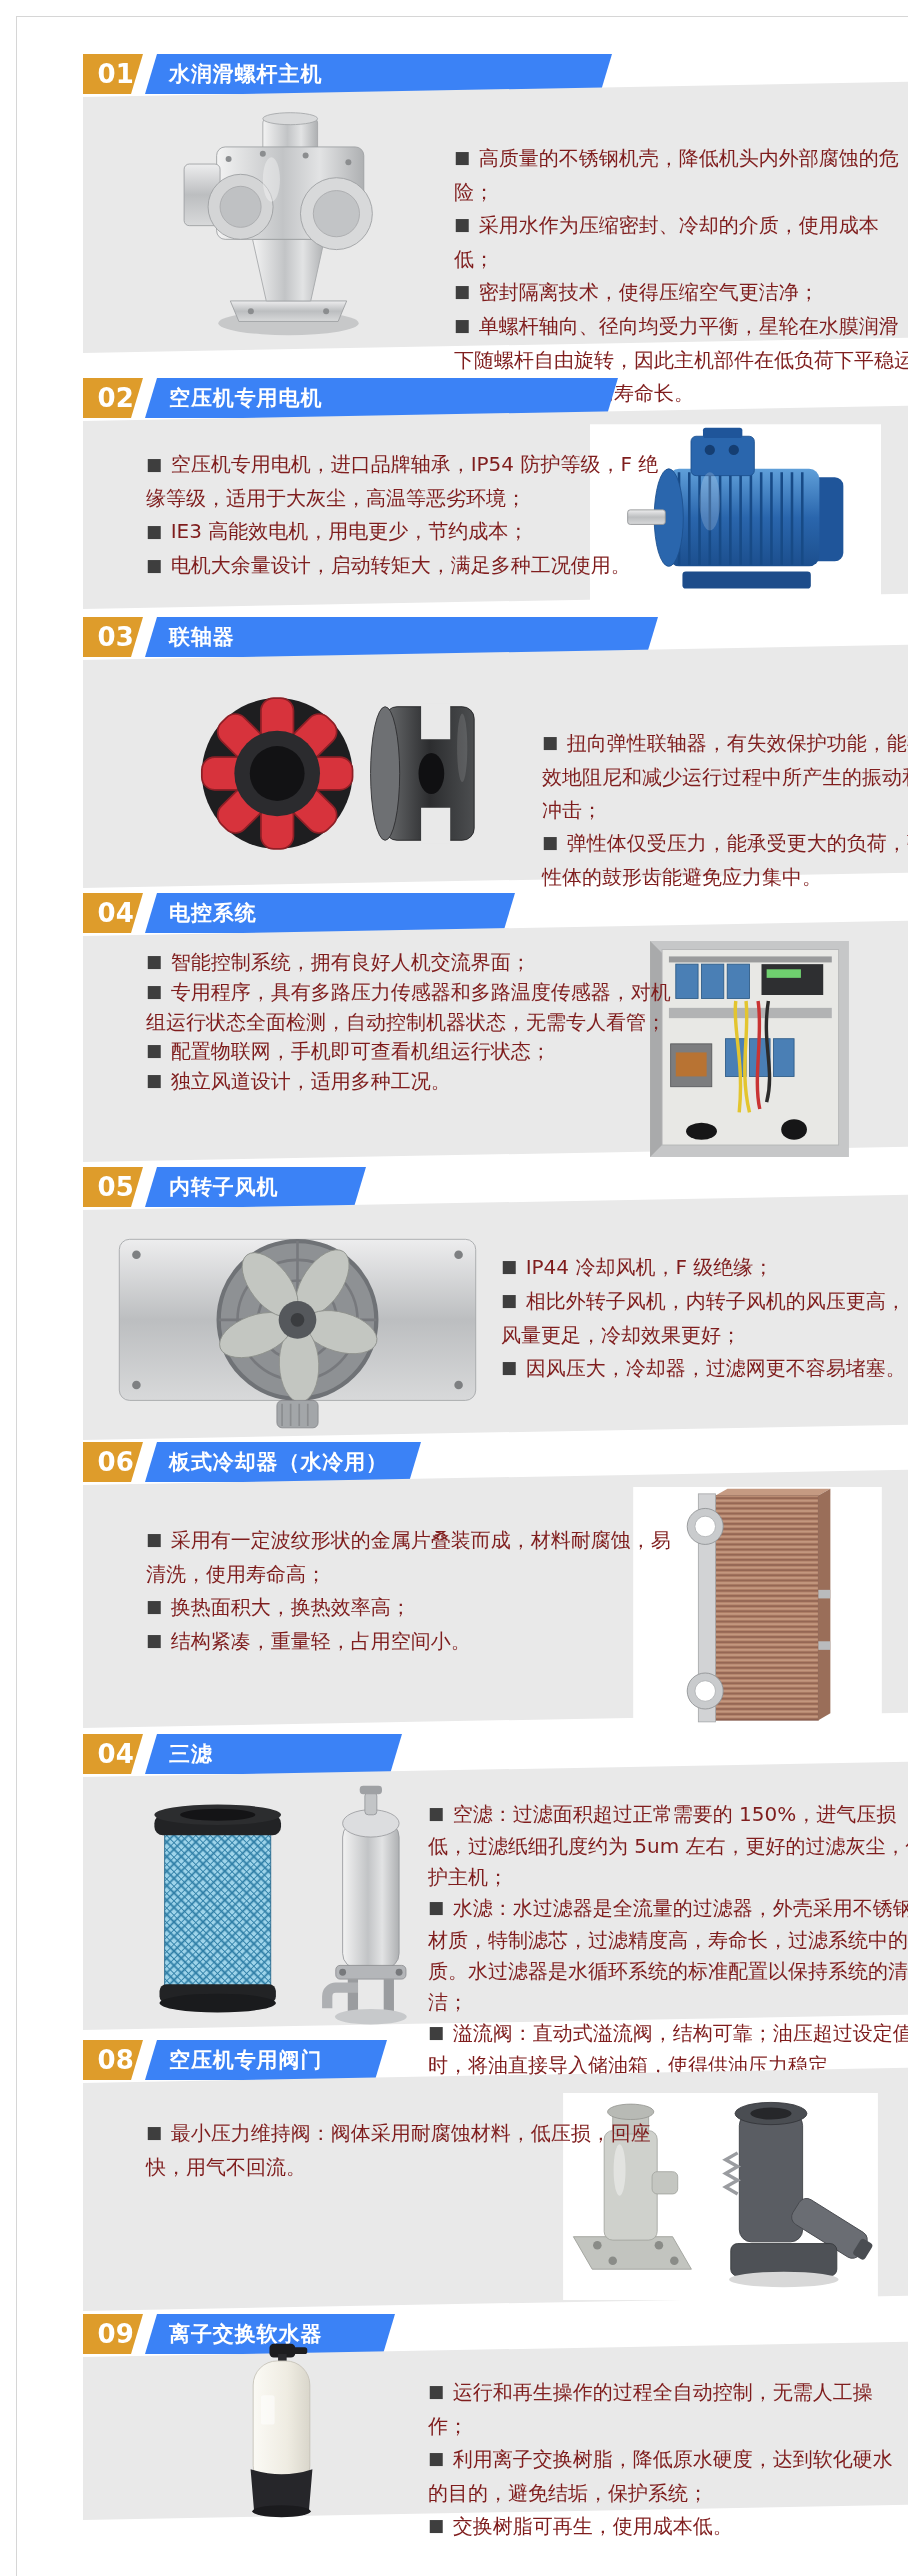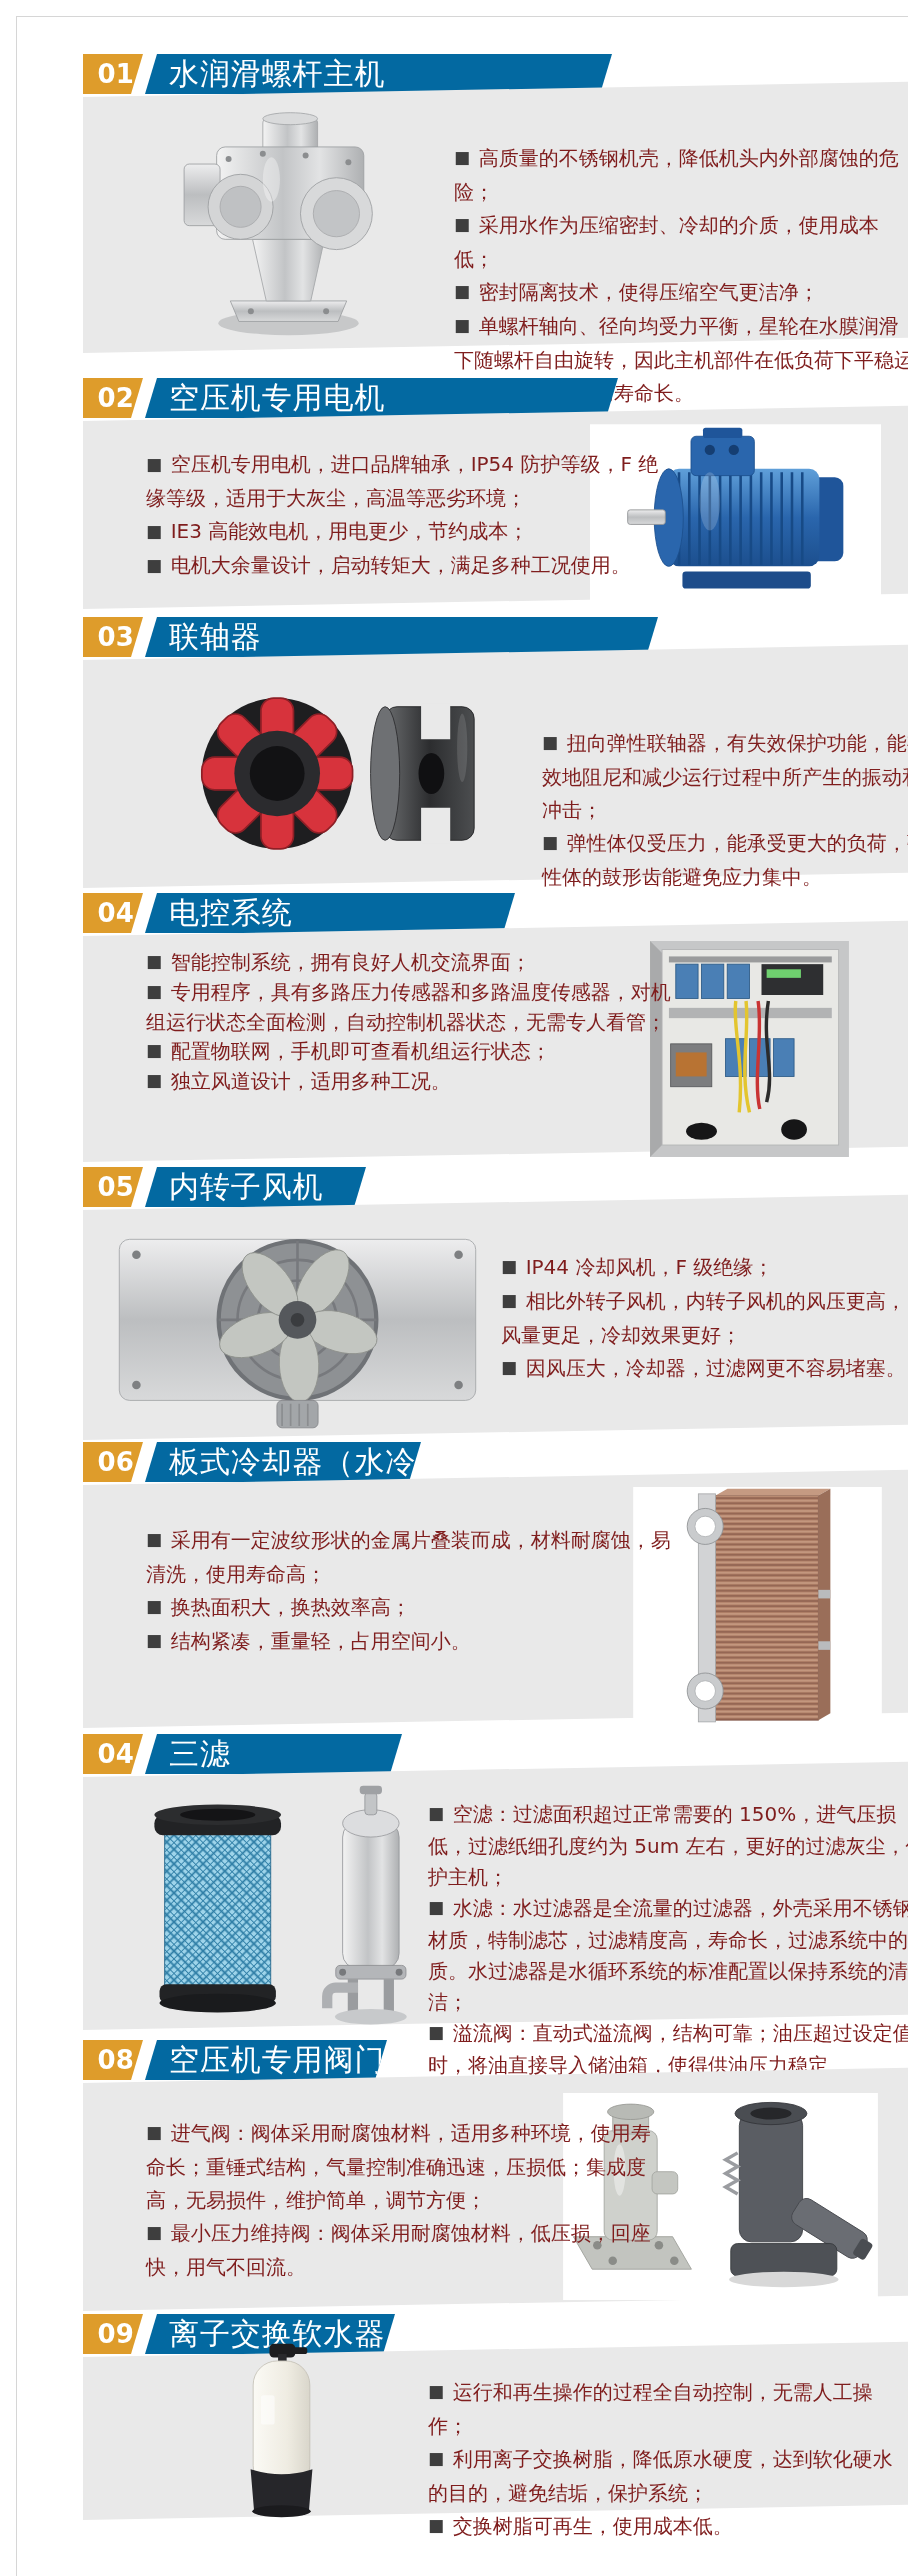--- a/index.html
+++ b/index.html
@@ -11,23 +11,23 @@
   .sec{position:absolute;left:0;width:909px;}
   
   .header{position:absolute;left:66px;top:0;height:40px;}
   .badge{
     position:absolute;left:0;top:0;width:60px;height:40px;background:#DE9C2B;
     clip-path:polygon(0 0,100% 0,calc(100% - 12px) 100%,0 100%);
     color:#fff;font-size:26px;font-weight:bold;line-height:40px;text-align:left;
     padding-left:0;text-indent:14.6px;
   }
   .banner{
-    position:absolute;left:62px;top:0;height:40px;background:#0369a1;
+    position:absolute;left:62px;top:0;height:40px;background:#3b82f6;
     clip-path:polygon(12px 0,100% 0,calc(100% - 12px) 100%,0 100%);
-    color:#fff;font-size:30px;font-weight:400;line-height:40px;
+    color:#fff;font-size:21px;font-weight:700;line-height:40px;
     padding-left:24px;box-sizing:border-box;white-space:nowrap;letter-spacing:0.9px;
   }
   
   .card{position:absolute;left:66px;top:43px;width:832px;}
   .card::before{
     content:"";position:absolute;inset:0;background:#E9E9E9;
     transform:skewY(-1.06deg);transform-origin:0 0;
   }
   .card>*{position:absolute;}
   .bullets p{margin:0;font-size:20px;line-height:33px;color:#7f1d1d;text-align:left;}
@@ -371,21 +371,20 @@
         <ellipse cx="243" cy="24" rx="24" ry="7" fill="#26272a"></ellipse>
         <g transform="rotate(32 300 150)">
           <rect x="268" y="134" width="92" height="34" rx="10" fill="#6a6d73" stroke="#46484d"></rect>
           <rect x="352" y="140" width="16" height="22" rx="4" fill="#4a4d52"></rect>
         </g>
         <path d="M204 70 l-14 8 14 8 -14 8 14 8 -14 8 14 8" stroke="#9a9ca0" stroke-width="4" fill="none"></path>
         <rect x="196" y="176" width="124" height="38" rx="8" fill="#4e5156" stroke="#36383c"></rect>
         <ellipse cx="258" cy="218" rx="64" ry="9" fill="#d8d8d8"></ellipse>
       </svg>
       <div class="bullets" style="left:63px;top:34px;width:514px">
-        <p class="bullet">进气阀：阀体采用耐腐蚀材料，适用多种环境，使用寿命长；重锤式结构，气量控制准确迅速，压损低；集成度高，无易损件，维护简单，调节方便；</p>
         <p class="bullet">最小压力维持阀：阀体采用耐腐蚀材料，低压损，回座快，用气不回流。</p>
       </div>
     </div>
   </div>
 
   <div class="sec" style="top:2297px">
     <div class="header">
       <div class="badge">09</div>
       <div class="banner" style="width:250px">离子交换软水器</div>
     </div>

